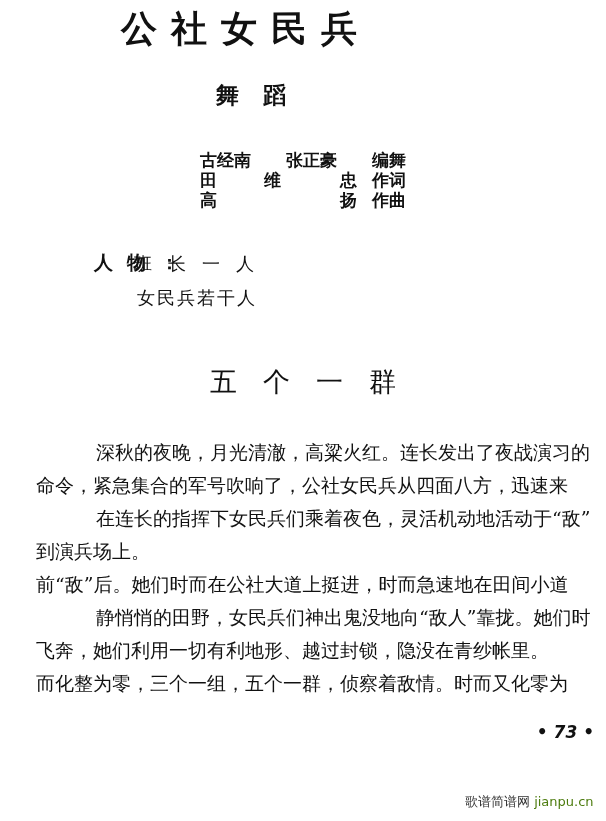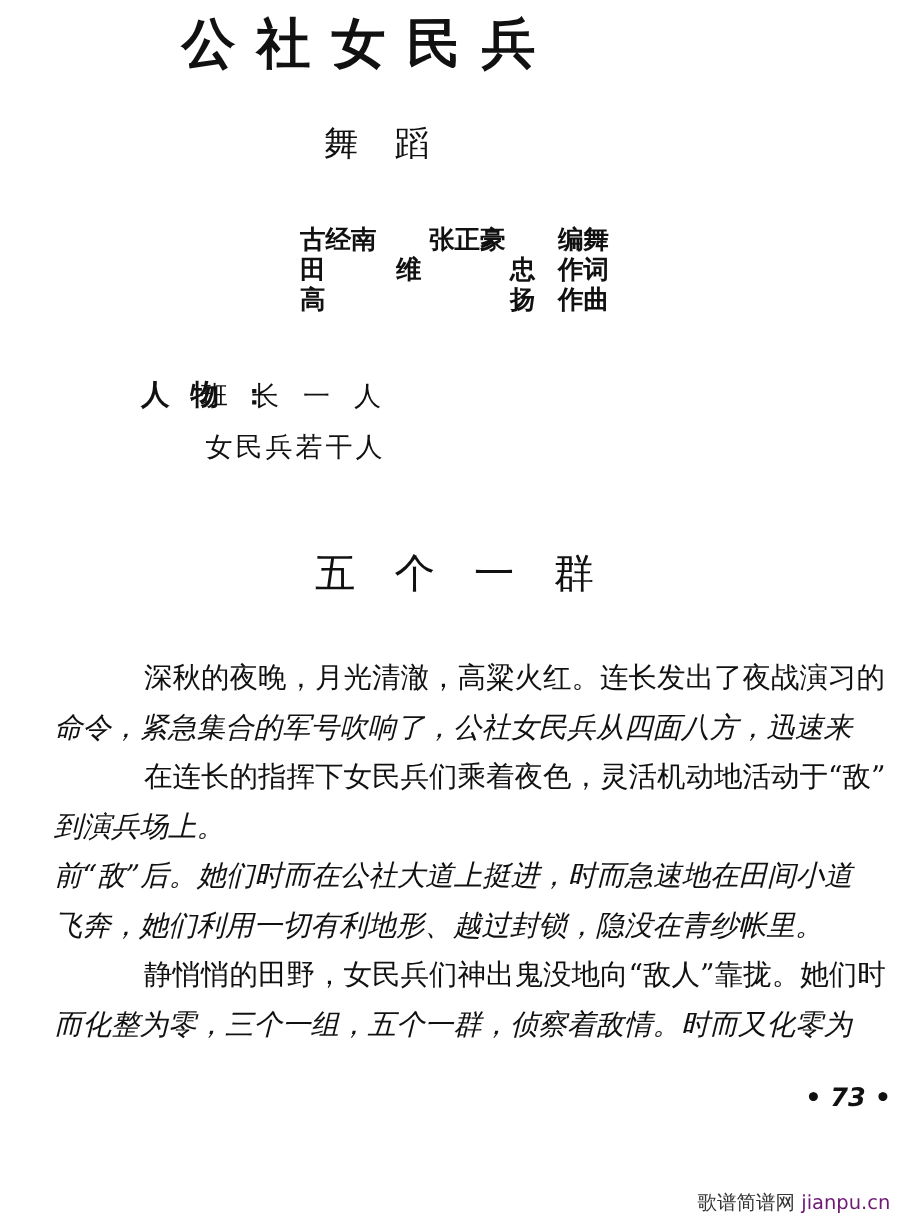--- a/index.html
+++ b/index.html
@@ -1,41 +1,41 @@
 <!DOCTYPE html>
 <html><head>
 <meta charset="utf-8">
 <style>
   html, body { margin:0; padding:0; background:#ffffff; }
   body { width:606px; height:821px; position:relative; overflow:hidden;
          font-family:"DejaVu Serif","Liberation Serif",serif; color:#111; }
   .abs { position:absolute; white-space:nowrap; }
   .title { top:5px; left:0; width:492px; text-align:center; font-size:36px; font-weight:bold;
            letter-spacing:14px; font-family:"DejaVu Sans","Liberation Sans",sans-serif; }
-  .subtitle { top:80px; left:0; width:526px; text-align:center; font-size:23px; font-weight:normal;
+  .subtitle { top:80px; left:0; width:526px; text-align:center; font-size:23px; font-weight:bold;
               letter-spacing:24px; font-family:"DejaVu Sans","Liberation Sans",sans-serif; }
   .credits { top:150px; left:200px; font-size:17px; line-height:20px; font-weight:bold;
              font-family:"DejaVu Sans","Liberation Sans",sans-serif; }
   .credits .row { position:relative; height:20px; }
   .credits span { position:absolute; top:0; }
   .chars-label { top:250px; left:58px; font-size:19px; font-weight:bold;
                  font-family:"DejaVu Sans","Liberation Sans",sans-serif; letter-spacing:14px;margin-left:36px; }
   .chars-1 { top:252px; left:134px; font-size:18px; letter-spacing:16px; }
   .chars-2 { top:286px; left:137px; font-size:18px; letter-spacing:2px; }
   .section-title { top:364px; left:0; width:606px; text-align:center; font-size:27px;
                    letter-spacing:26px; padding-left:26px; box-sizing:border-box; }
   .body-text { top:436px; left:58px; width:540px; font-size:19px; line-height:33px; }
   .body-text .line { white-space:nowrap; height:33px; overflow:visible; }
   .indent { padding-left:38px; }
-  .neg { margin-left:-22px;font-style:italic; }
+  .neg { margin-left:-22px; }
   .page-num { top:722px; right:12px; font-size:17px; font-style:italic; font-weight:bold;
               font-family:"DejaVu Sans","Liberation Sans",sans-serif; }
   .watermark { top:793px; left:465px; font-size:13px; color:#333;
                font-family:"DejaVu Sans","Liberation Sans",sans-serif; }
-  .watermark .url { color:#701a75; font-style:normal; }
+  .watermark .url { color:#4d7c0f; font-style:normal; }
 </style>
 </head>
 <body>
 
 <div class="abs title">公社女民兵</div>
 <div class="abs subtitle">舞蹈</div>
 
 <div class="abs credits">
   <div class="row">
     <span style="left:0">古经南</span>
@@ -60,22 +60,22 @@
 <div class="abs chars-2">女民兵若干人</div>
 
 <div class="abs section-title">五个一群</div>
 
 <div class="abs body-text">
   <div class="line indent">深秋的夜晚，月光清澈，高粱火红。连长发出了夜战演习的</div>
   <div class="line neg">命令，紧急集合的军号吹响了，公社女民兵从四面八方，迅速来</div>
   <div class="line indent">在连长的指挥下女民兵们乘着夜色，灵活机动地活动于“敌”</div>
   <div class="line neg">到演兵场上。</div>
   <div class="line neg">前“敌”后。她们时而在公社大道上挺进，时而急速地在田间小道</div>
+  <div class="line indent">静悄悄的田野，女民兵们神出鬼没地向“敌人”靠拢。她们时</div>
   <div class="line neg">飞奔，她们利用一切有利地形、越过封锁，隐没在青纱帐里。</div>
-  <div class="line indent">静悄悄的田野，女民兵们神出鬼没地向“敌人”靠拢。她们时</div>
   <div class="line neg">而化整为零，三个一组，五个一群，侦察着敌情。时而又化零为</div>
 </div>
 
 <div class="abs page-num">• 73 •</div>
 
 <div class="abs watermark">
   <span>歌谱简谱网</span>
   <span class="url">jianpu.cn</span>
 </div>
 

